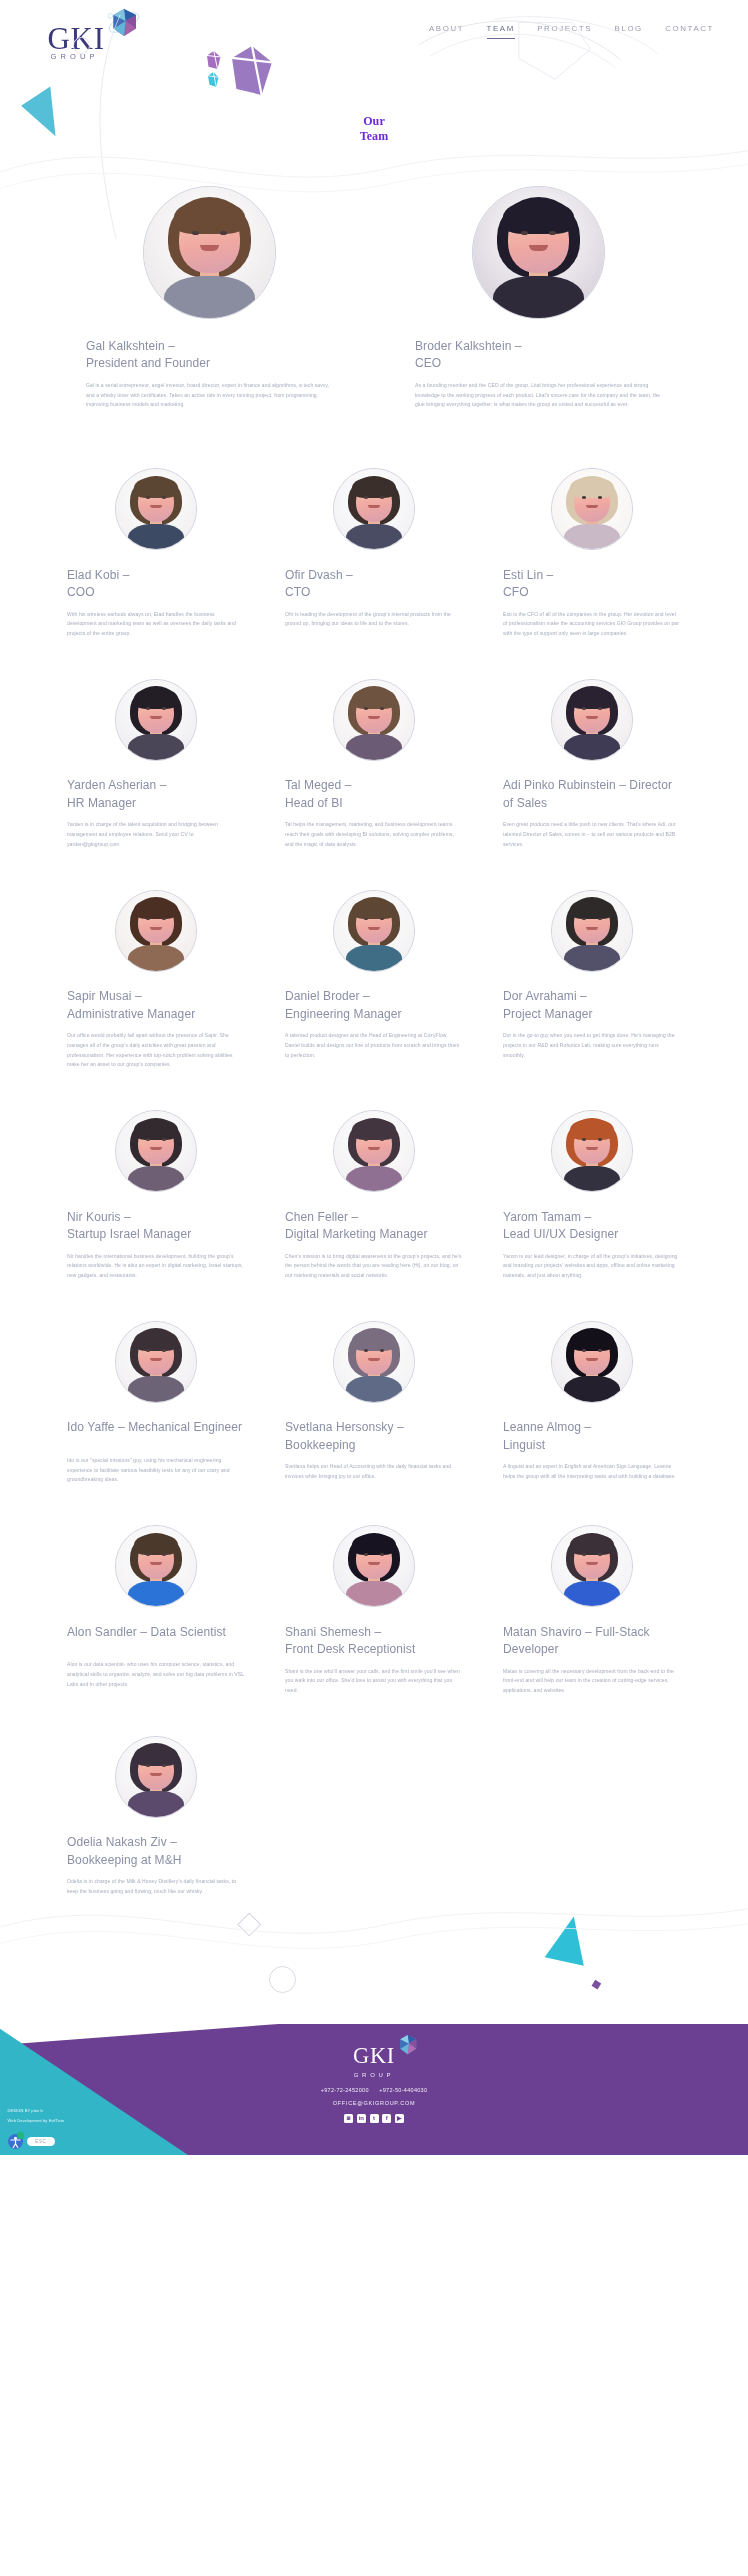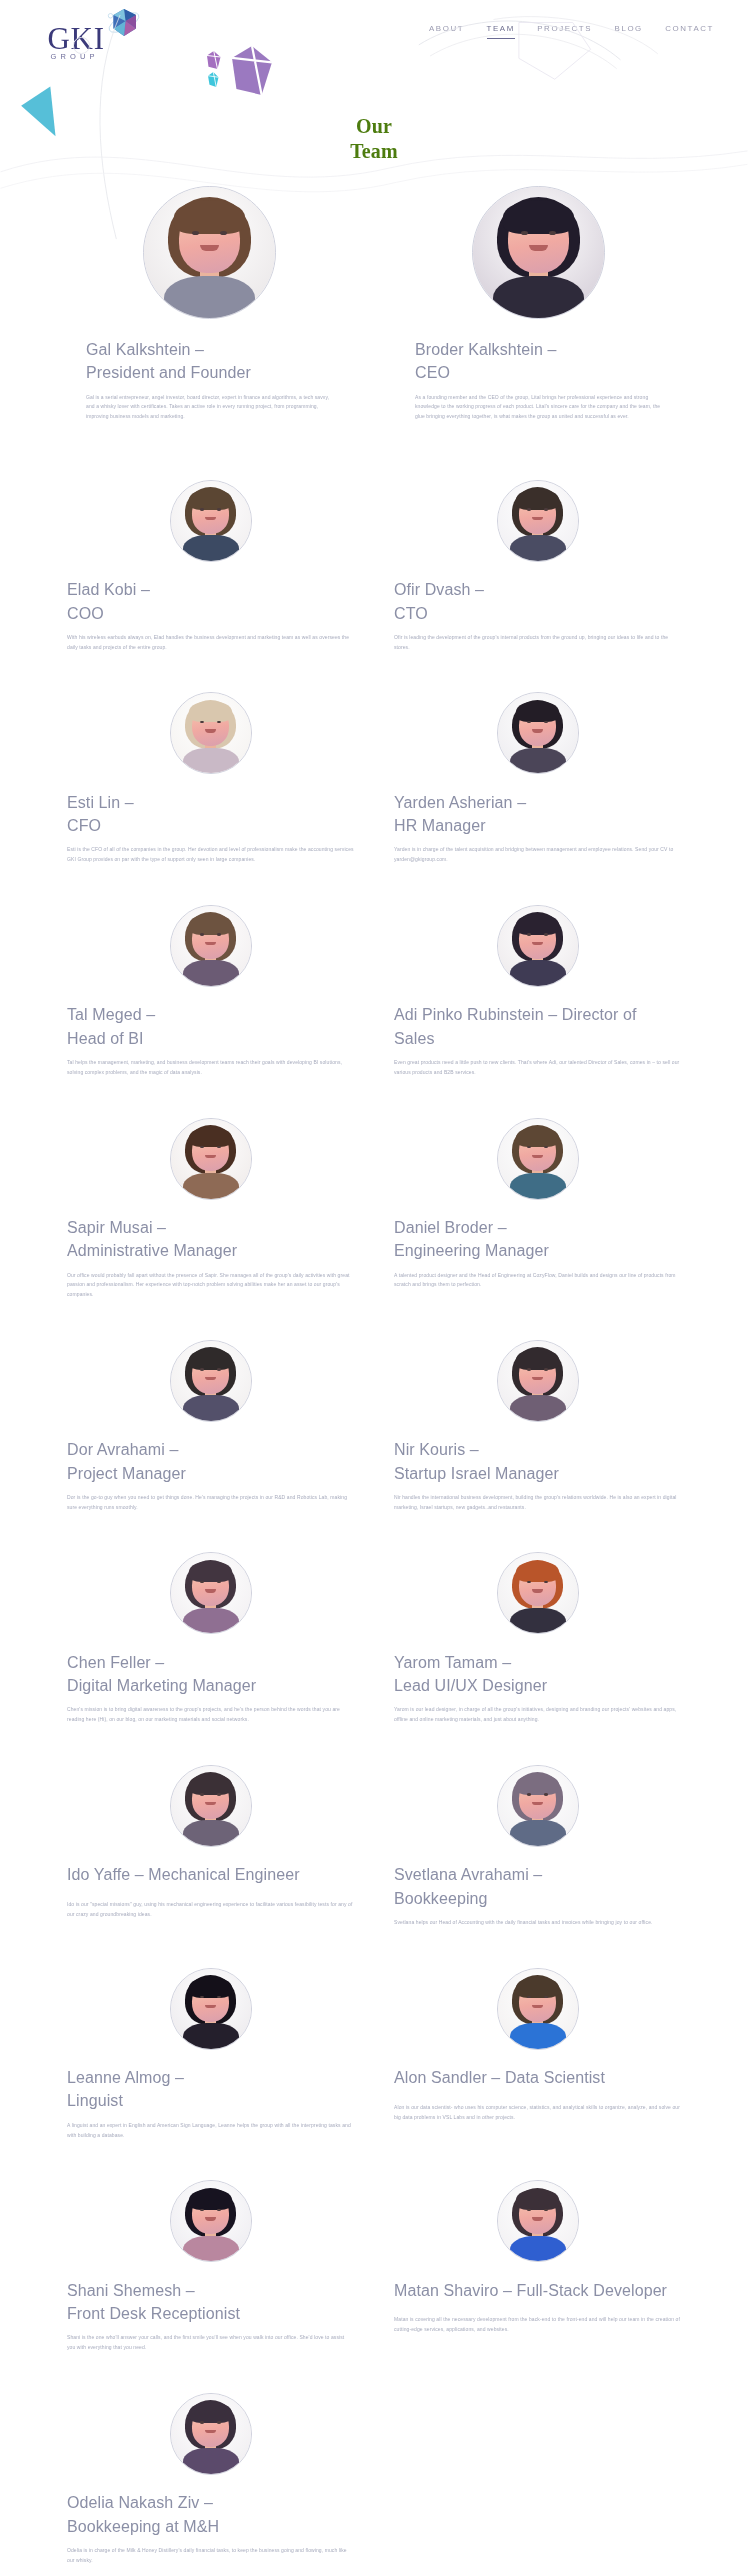--- a/index.html
+++ b/index.html
@@ -85,22 +85,22 @@
   
   .hero {
     position: relative;
     text-align: center;
     padding-top: 16.5px;
     height: 75px;
     z-index: 20;
   }
   .hero h1 {
     font-family: "Liberation Serif", serif;
-    color: #4d7c0f;
-    font-size: 20px;
+    color: #6d28d9;
+    font-size: 12px;
     line-height: 1.28;
     font-weight: 700;
     letter-spacing: 0.1px;
   }
 
   
   .wrap { width: 614px; margin: 0 auto; position: relative; z-index: 10; }
 
   .lead-row {
     display: flex;
@@ -113,40 +113,40 @@
     width: 133px; height: 133px;
     border-radius: 50%;
     margin: 0 auto 19.5px;
     overflow: hidden;
     position: relative;
     border: 0.7px solid #cfd1dd;
     background: #f4f5f8;
   }
 
   .member-name {
-    font-size: 16px;
+    font-size: 12px;
     line-height: 1.45;
     color: #8b8fa6;
     font-weight: 400;
     letter-spacing: 0.1px;
     margin-bottom: 8.2px;
     white-space: pre-line;
   }
   .member-bio {
     font-size: 5px;
     line-height: 1.95;
     color: #a7abbd;
     letter-spacing: 0.1px;
   }
 
   
   .grid {
     margin-top: 58px;
     display: grid;
-    grid-template-columns: repeat(2, 1fr);
+    grid-template-columns: repeat(3, 1fr);
     column-gap: 28.4px;
     row-gap: 43px;
     gap: 40px;
   }
   .card { width: 100%; }
   .avatar-sm {
     width: 82px; height: 82px;
     border-radius: 50%;
     margin: 0 auto 16.5px;
     overflow: hidden;
@@ -681,21 +681,21 @@
               <div class="hair-back" style="background: rgb(123, 109, 128);"></div>
               <div class="neck"></div>
               <div class="face"></div>
               <div class="hair-front" style="background: rgb(123, 109, 128);"></div>
               <div class="eye l"></div>
               <div class="eye r"></div>
               <div class="mouth"></div>
               <div class="body" style="background: rgb(95, 107, 134);"></div>
             </div>
           </div>
-          <div class="member-name">Svetlana Avrahami –
+          <div class="member-name">Svetlana Hersonsky –
 Bookkeeping</div>
           <div class="member-bio">Svetlana helps our Head of Accounting with the daily financial tasks and invoices while bringing joy to our office.</div>
         </div>
         <div class="card">
           <div class="avatar-sm">
             <div class="fig">
               <div class="bg" style="background: radial-gradient(circle at 50% 35%, rgb(255, 255, 255) 0%, rgb(238, 236, 239) 78%);"></div>
               <div class="hair-back" style="background: rgb(20, 16, 25);"></div>
               <div class="neck"></div>
               <div class="face"></div>

